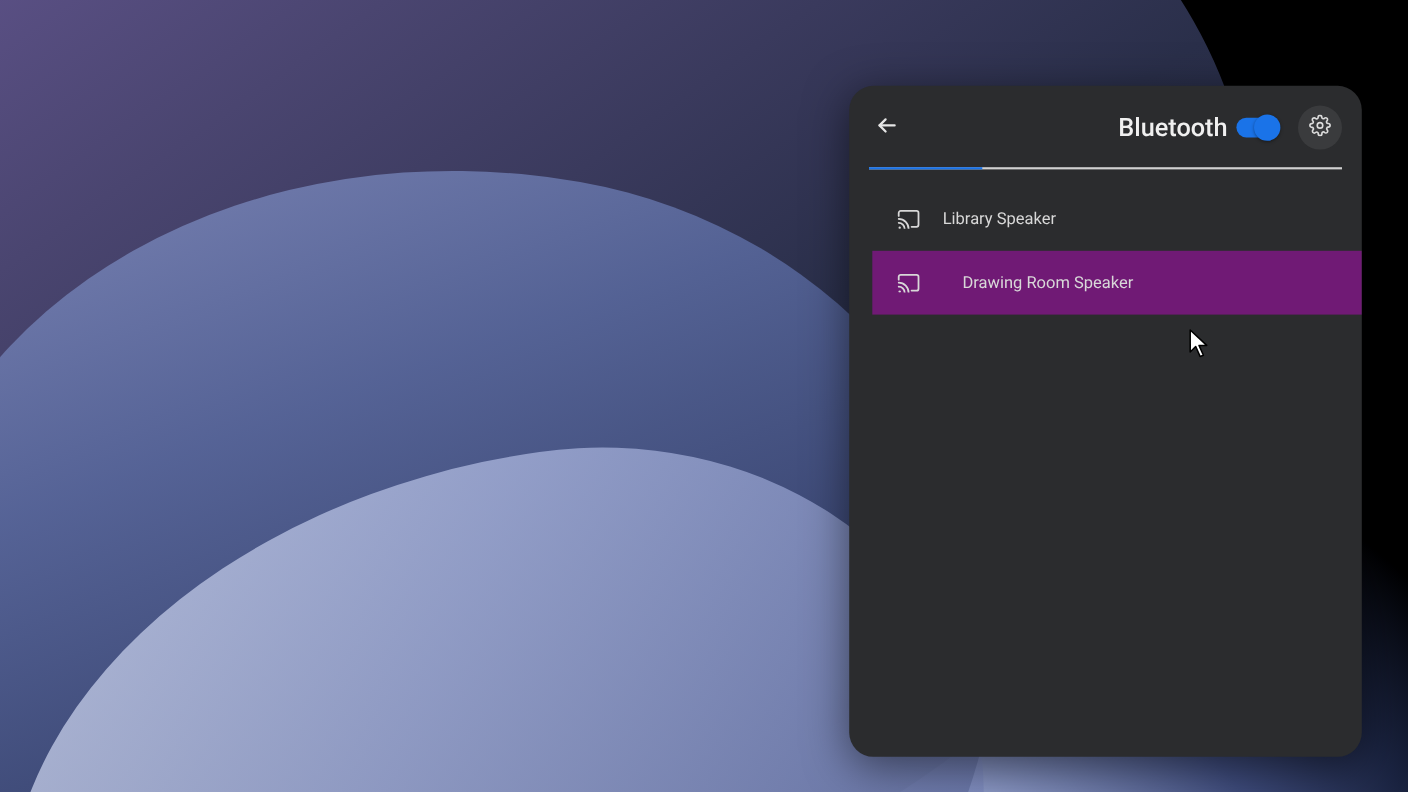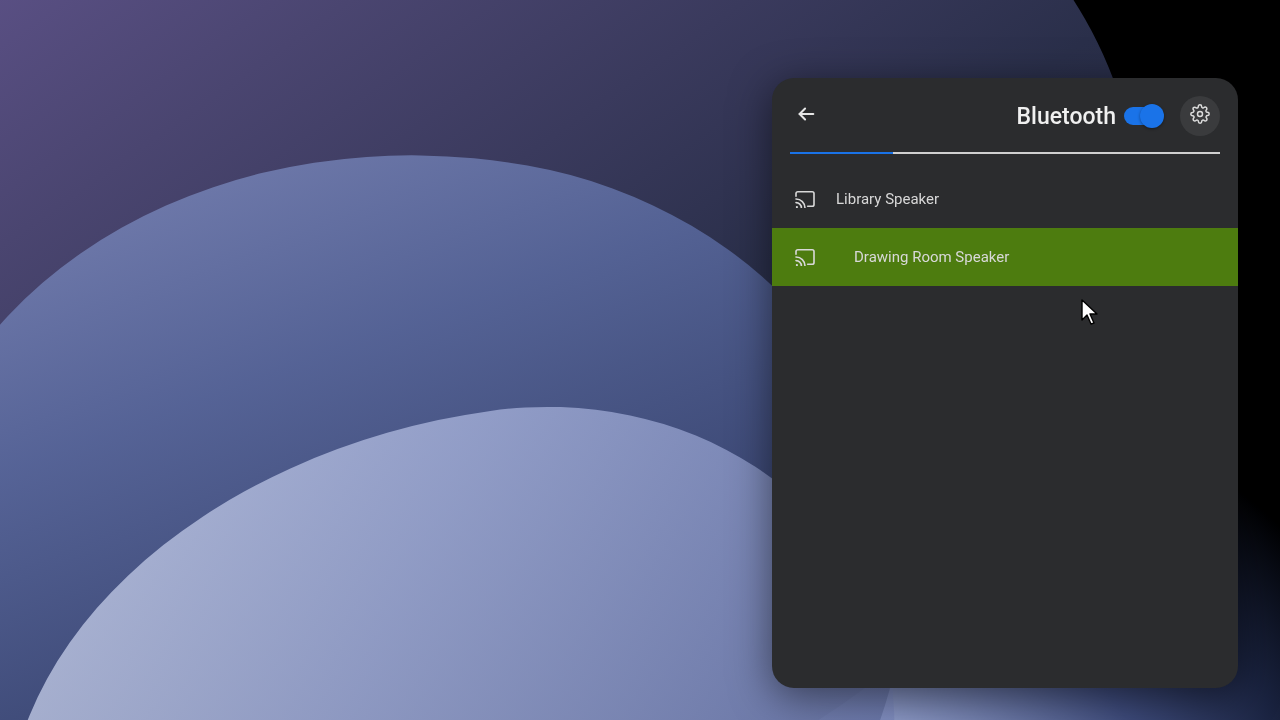--- a/index.html
+++ b/index.html
@@ -109,32 +109,33 @@
   }
   .progress-fill {
     position: absolute; left: 0; top: 0; bottom: 0;
     width: 24%;
     background: #1a73e8;
   }
 
   .device-list {
     padding-top: 16px;
     flex: 1;
+    padding-left: 21px;
   }
   .device-item {
     display: flex;
     align-items: center;
     height: 58px;
     padding: 0 22px;
     gap: 20px;
     color: #d8d8d8;
     cursor: pointer;
   }
   .device-item.hover {
-    background: #4d7c0f;
+    background: #701a75;
     gap: 38px;
   }
   .device-icon {
     width: 22px; height: 22px;
     display: flex; align-items: center; justify-content: center;
     flex-shrink: 0;
   }
   .device-label {
     font-size: 15px;
     font-weight: 400;

